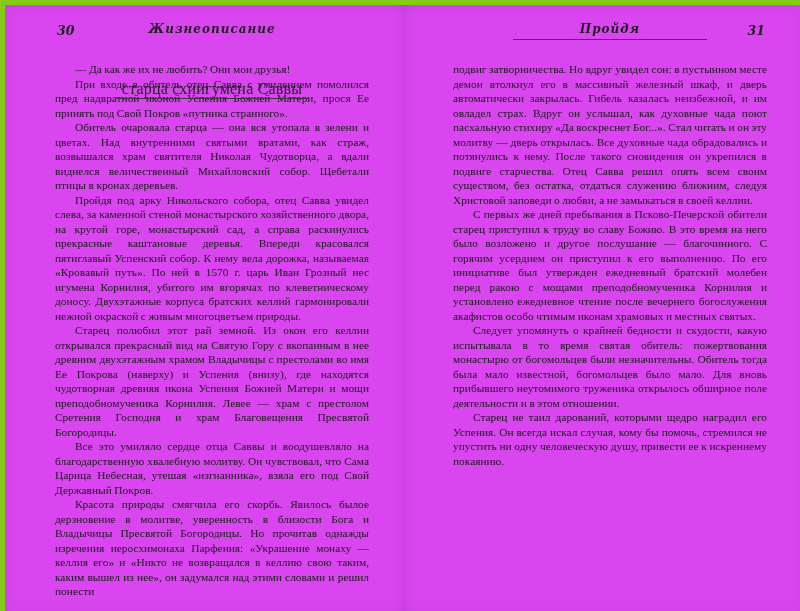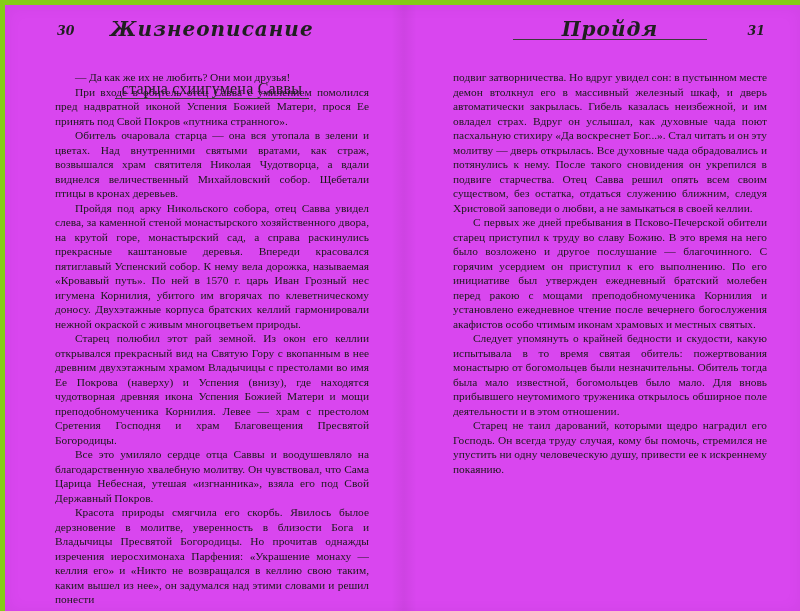--- a/index.html
+++ b/index.html
@@ -38,21 +38,21 @@
   .page-right { left: 448px; }
   .running-head {
     position: relative;
     text-align: center;
     height: 38px;
   }
   .head-title {
     font-family: "DejaVu Serif", serif;
     font-style: italic;
     font-weight: bold;
-    font-size: 20px;
+    font-size: 12px;
     line-height: 20px;
     letter-spacing: 1px;
     color: #1f1f1f;
   }
   .head-subtitle {
     font-size: 16px;
     line-height: 11px;
     letter-spacing: 0.2px;
     color: #222;
     display: inline-block;
@@ -69,21 +69,21 @@
     top: 4px;
     font-family: "DejaVu Serif", serif;
     font-style: italic;
     font-weight: bold;
     font-size: 12.5px;
     color: #1f1f1f;
   }
   .page-num-left  { left: 2px; }
   .page-num-right { right: 2px; }
   .page-body {
-    margin-top: 13px;
+    margin-top: 5px;
     text-align: justify;
     font-size: 11.4px;
     line-height: 14.5px;
     word-spacing: -0.3px;
     hyphens: auto;
     -webkit-hyphens: auto;
     max-height: 540px;
     overflow: hidden;
   }
   .page-body p {
@@ -124,17 +124,17 @@
   <div class="page page-right">
     <div class="running-head">
       <span class="page-num page-num-right">31</span>
       <div class="head-title">Пройдя</div>
       <div class="head-flourish"></div>
     </div>
     <div class="page-body">
         <p class="no-indent">подвиг затворничества. Но вдруг увидел сон: в пустынном месте демон втолкнул его в массивный железный шкаф, и дверь автоматически закрылась. Гибель казалась неизбежной, и им овладел страх. Вдруг он услышал, как духовные чада поют пасхальную стихиру «Да воскреснет Бог...». Стал читать и он эту молитву — дверь открылась. Все духовные чада обрадовались и потянулись к нему. После такого сновидения он укрепился в подвиге старчества. Отец Савва решил опять всем своим существом, без остатка, отдаться служению ближним, следуя Христовой заповеди о любви, а не замыкаться в своей келлии.</p>
         <p>С первых же дней пребывания в Псково-Печерской обители старец приступил к труду во славу Божию. В это время на него было возложено и другое послушание — благочинного. С горячим усердием он приступил к его выполнению. По его инициативе был утвержден ежедневный братский молебен перед ракою с мощами преподобномученика Корнилия и установлено ежедневное чтение после вечернего богослужения акафистов особо чтимым иконам храмовых и местных святых.</p>
         <p>Следует упомянуть о крайней бедности и скудости, какую испытывала в то время святая обитель: пожертвования монастырю от богомольцев были незначительны. Обитель тогда была мало известной, богомольцев было мало. Для вновь прибывшего неутомимого труженика открылось обширное поле деятельности и в этом отношении.</p>
-        <p>Старец не таил дарований, которыми щедро наградил его Господь. Он всегда труду случая, кому бы помочь, стремился не упустить ни одну человеческую душу, привести ее к искреннему покаянию.</p>
+        <p>Старец не таил дарований, которыми щедро наградил его Успения. Он всегда искал случая, кому бы помочь, стремился не упустить ни одну человеческую душу, привести ее к искреннему покаянию.</p>
       </div>
   </div>
 
 </div>
 
 </body></html>

